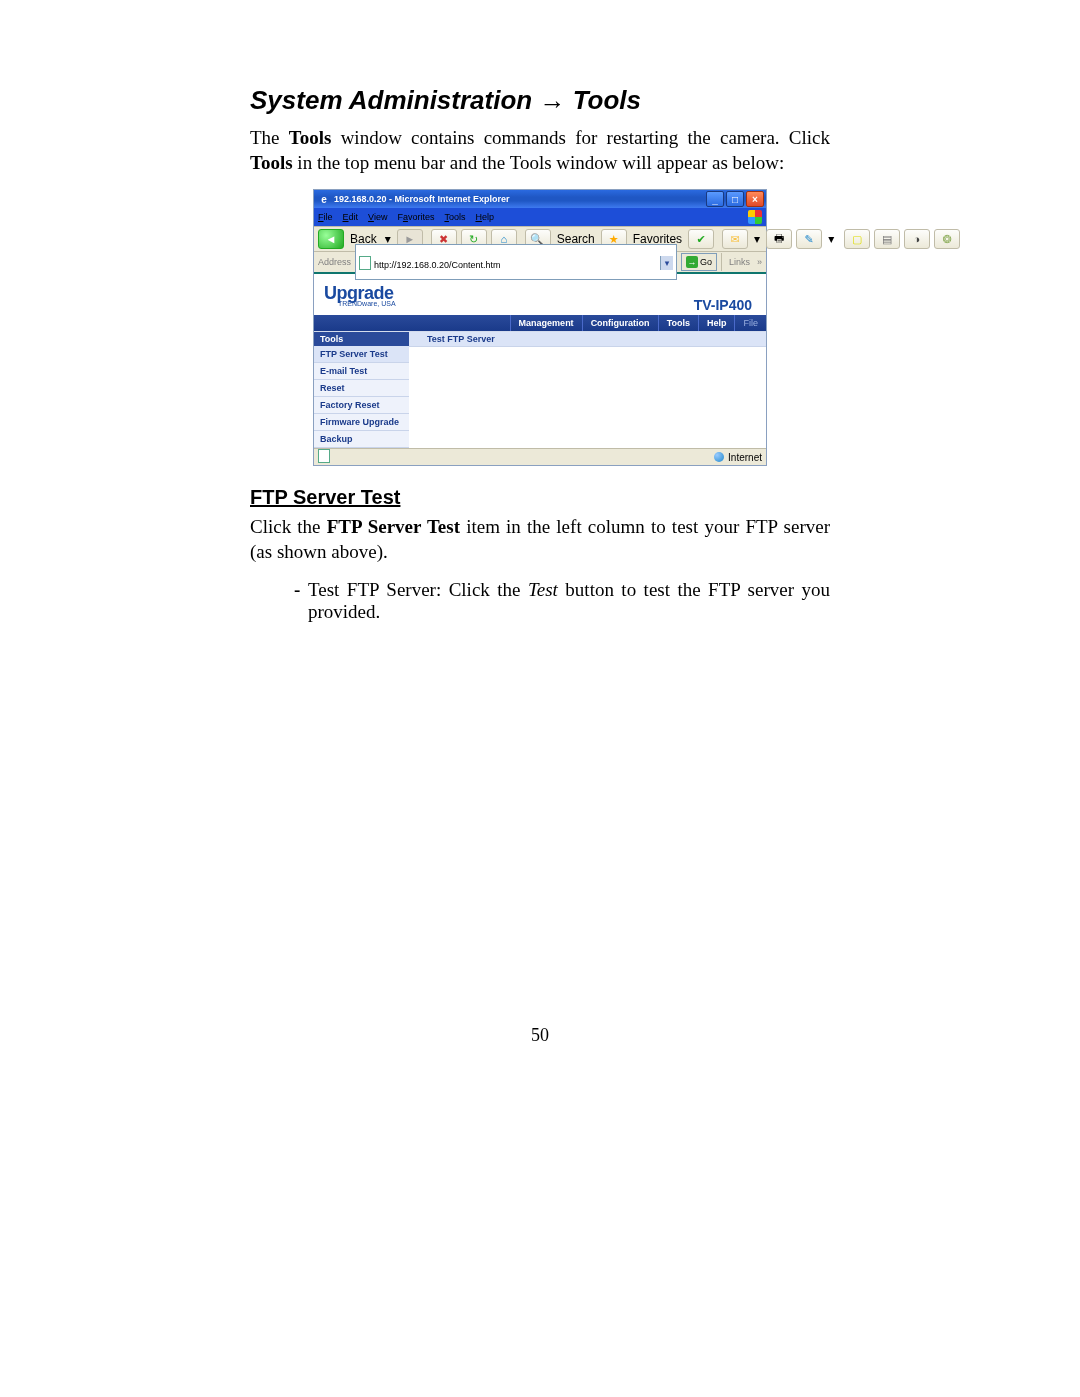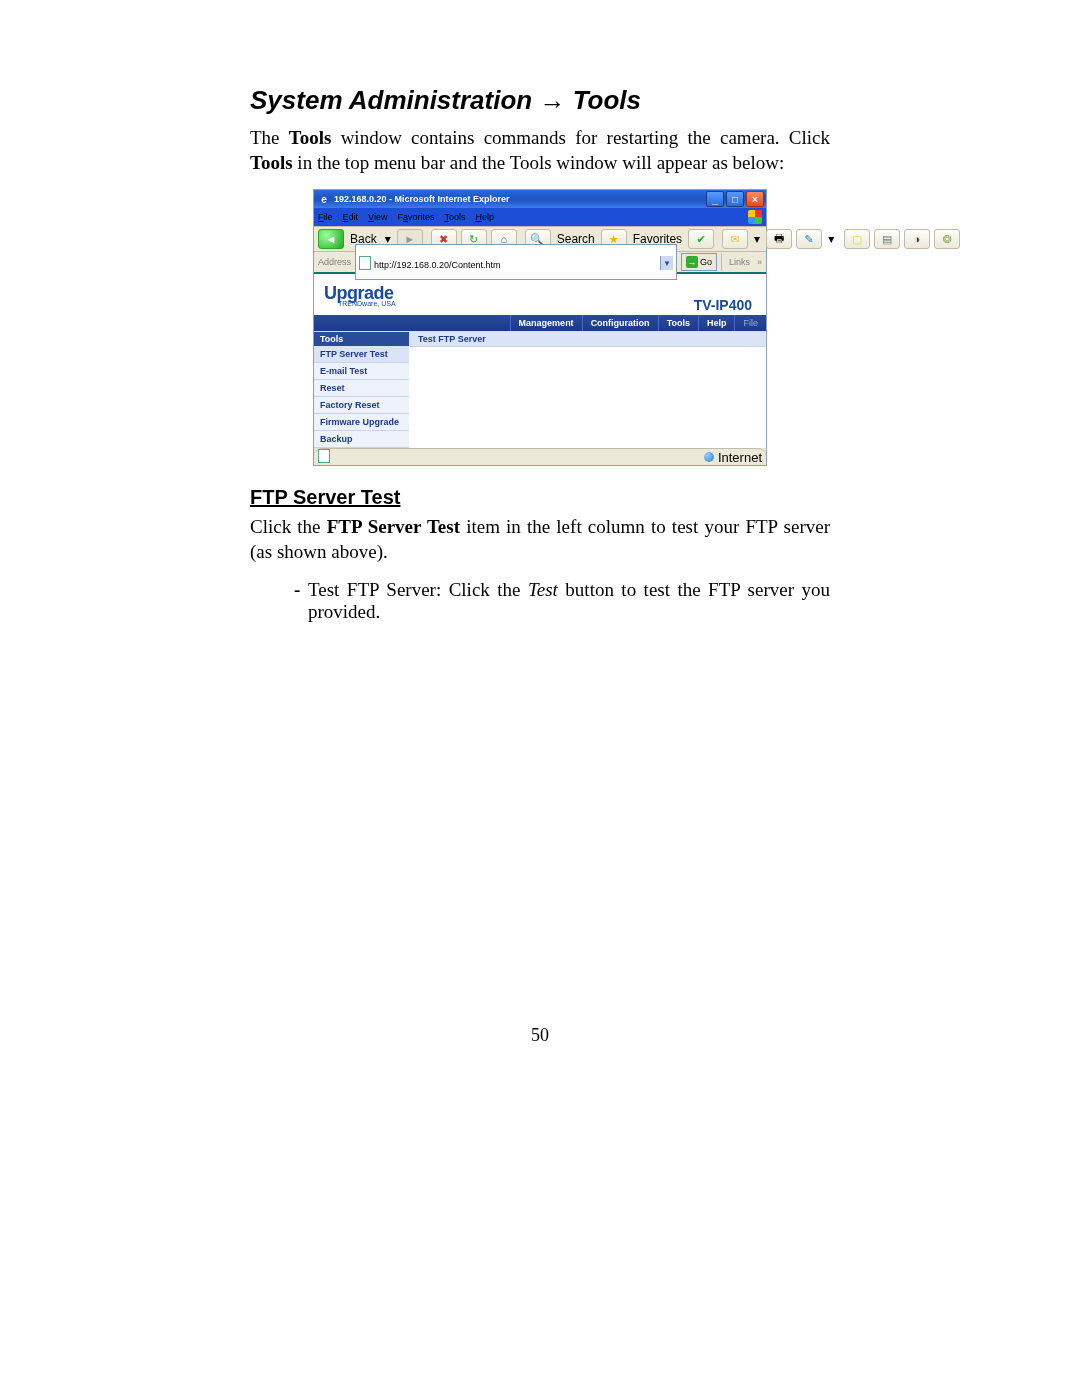--- a/index.html
+++ b/index.html
@@ -144,35 +144,34 @@
     padding:3px 6px; color:#1a3a8a; font-weight:bold;
     border-bottom:1px solid #c9d4ea;
     background:#eef2fb;
   }
   .sidebar .item.sel { background:#dbe4f7; }
   .mainpane {
     flex:1; padding:0; font-size:9px;
   }
   .mp-hdr {
     background:#dbe4f7; color:#1a3a8a; font-weight:bold;
-    padding:2px 9px; border-bottom:1px solid #c9d4ea;
+    padding:2px 18px; border-bottom:1px solid #c9d4ea;
   }
   .mp-body { padding:4px 8px 10px 8px; color:#333; }
   .mp-body .line { margin-bottom:2px; }
   .test-btn {
     margin-top:6px; padding:1px 10px; font-size:10px;
     background:linear-gradient(#fdfdfb,#ece9d8);
     border:1px solid #7f9db9; border-radius:3px;
   }
   
   .statusbar {
     height:16px; background:#ece9d8; border-top:1px solid #c0bca8;
-    display:flex; align-items:center; padding:0 4px; font-size:13px;
+    display:flex; align-items:center; padding:0 4px; font-size:10px;
     justify-content:space-between;
-    border-radius:8px;
   }
   .statusbar .right { display:flex; align-items:center; gap:4px;}
   .statusbar .globe { width:10px;height:10px;border-radius:50%;background:radial-gradient(circle at 30% 30%, #9cf,#28c);display:inline-block;}
   
   .subsection {
     font-family: Arial, Helvetica, sans-serif;
     font-weight: bold;
     font-size: 20px;
     text-decoration: underline;
     margin: 18px 0 6px 0;

